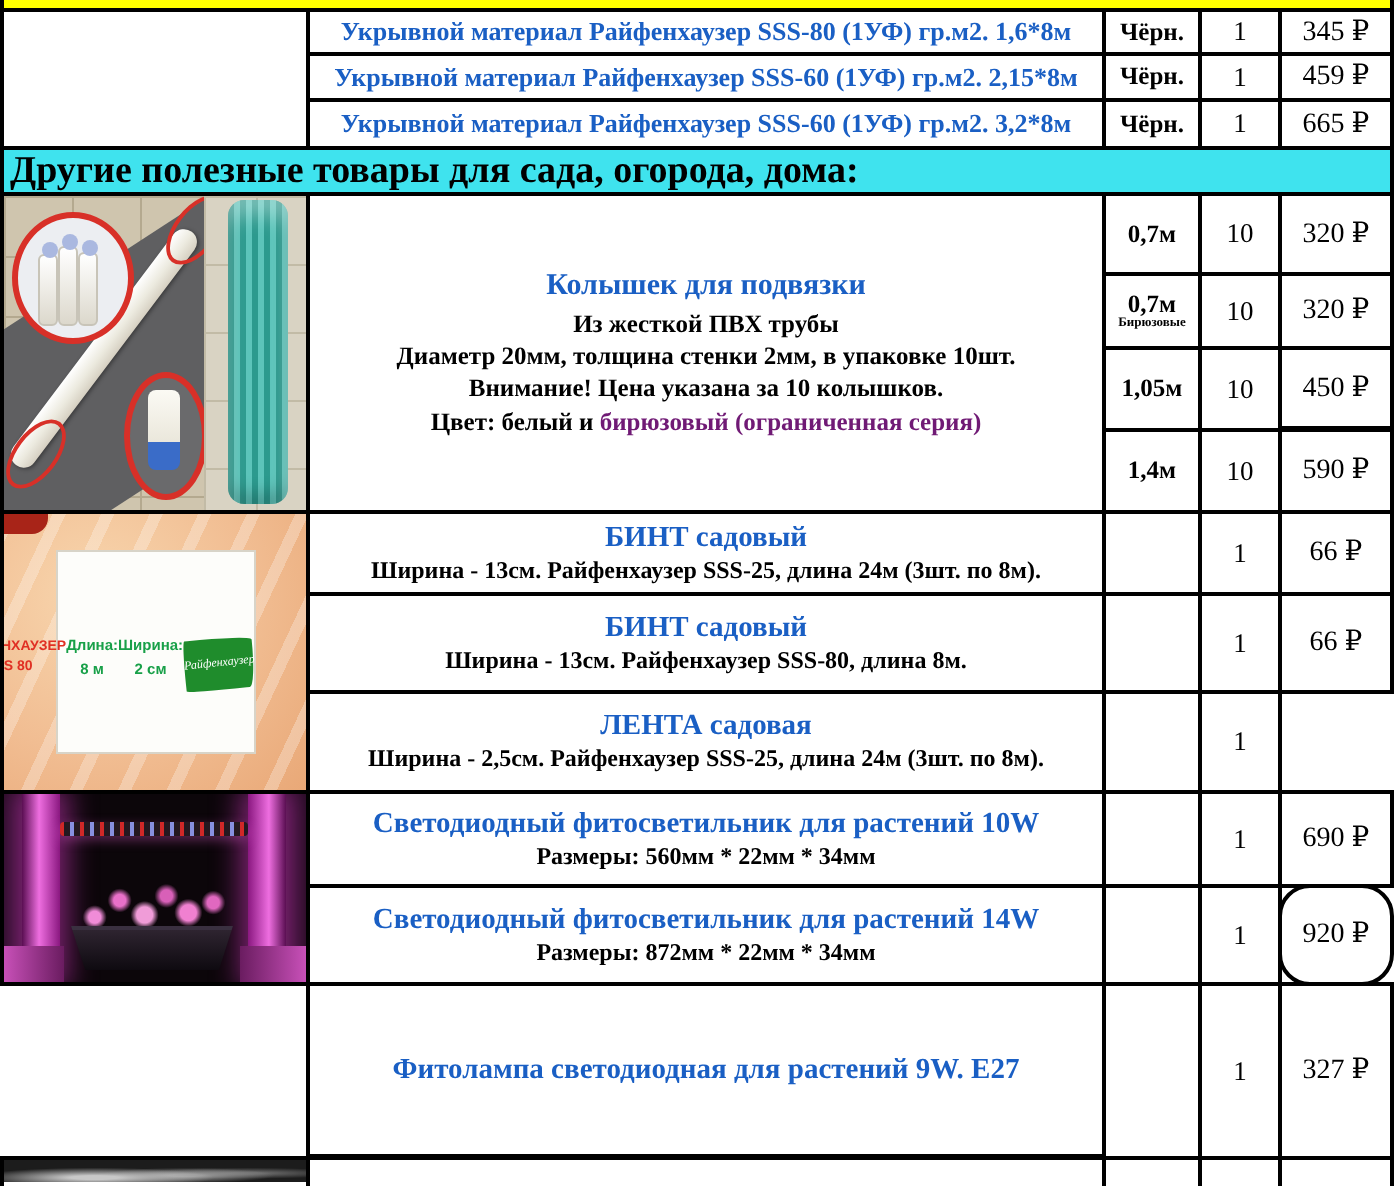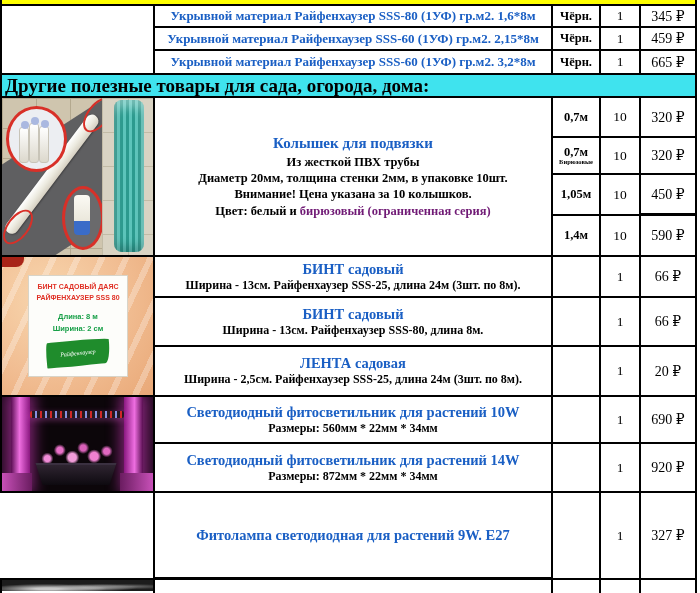--- a/index.html
+++ b/index.html
@@ -53,22 +53,22 @@
   .kp-teal{left:12px;top:2px;width:30px;height:152px;border-radius:8px;
     background:repeating-linear-gradient(90deg,#2c9a8e 0 3px,#5cc4ba 3px 6px);
     box-shadow:inset 0 8px 10px rgba(255,255,255,.35), inset 0 -6px 8px rgba(0,0,0,.2);}
   
   .bint-bg{left:0;top:0;width:151px;height:138px;
     background:radial-gradient(circle at 30% 30%,#f8d6ae,#f1bd92 55%,#e9a877);}
   .bint-fold{left:0;top:0;width:151px;height:138px;
     background:repeating-linear-gradient(115deg,rgba(255,255,255,.28) 0 6px,rgba(0,0,0,0) 6px 22px);}
   .bint-red{left:0;top:0;width:22px;height:10px;background:#a82418;border-radius:0 0 8px 0;}
   .bint-label{left:26px;top:18px;width:100px;height:102px;background:#fdfdfa;border:1px solid #d8d4c8;
-    display:flex;flex-direction:column;align-items:center;padding-top:6px;box-sizing:border-box;
-    font-family:"Liberation Sans",sans-serif;}
+    display:flex;flex-direction:row;align-items:center;padding-top:6px;box-sizing:border-box;
+    font-family:"Liberation Sans",sans-serif;justify-content:flex-end;}
   .bint-l1{color:#e03024;font-weight:bold;font-size:7px;line-height:1.5;}
   .bint-g{color:#18a048;font-weight:bold;font-size:7.5px;line-height:1.6;}
   .bint-leaf{position:relative;margin-top:5px;width:64px;height:26px;background:#1f8c2c;
     border-radius:4% 96% 10% 90%/90% 10% 96% 4%;transform:rotate(-6deg);
     display:flex;align-items:center;justify-content:center;}
   .bint-leaftxt{color:#fff;font-style:italic;font-size:6px;font-family:"Liberation Serif",serif;}
   
   .fito-bg{left:0;top:0;width:151px;height:94px;background:#0c060a;}
   .fito-edge-l{left:0;top:0;width:9px;height:94px;background:#1e0a1c;}
   .fito-edge-r{left:141px;top:0;width:10px;height:94px;background:#1e0a1c;}
@@ -282,23 +282,20 @@
     </div>
 
   <div class="cell col-desc vcol" style="top:345px;height:52px;">
     <div class="ptitle">ЛЕНТА садовая</div>
     <div class="psub">Ширина - 2,5см. Райфенхаузер SSS-25, длина 24м (3шт. по 8м).</div>
     </div>
   <div class="cell col-size" style="top:345px;height:52px;"></div>
   <div class="cell col-qty" style="top:345px;height:52px;">
     <span class="qty-txt">1</span>
     </div>
-  <div class="cell col-price" style="top:345px;height:52px;">
-    <span class="price-txt">20 ₽</span>
-    </div>
 
   <div class="cell col-img photo" style="top:395px;height:98px;">
     <div class="abs fito-bg"></div>
     <div class="abs fito-edge-l"></div>
     <div class="abs fito-edge-r"></div>
     <div class="abs fito-glow-l"></div>
     <div class="abs fito-glow-r"></div>
     <div class="abs fito-bar"></div>
     <div class="abs fito-plants"></div>
     <div class="abs fito-planter"></div>
@@ -319,21 +316,21 @@
     </div>
 
   <div class="cell col-desc vcol" style="top:442px;height:51px;">
     <div class="ptitle">Светодиодный фитосветильник для растений 14W</div>
     <div class="psub">Размеры: 872мм * 22мм * 34мм</div>
     </div>
   <div class="cell col-size" style="top:442px;height:51px;"></div>
   <div class="cell col-qty" style="top:442px;height:51px;">
     <span class="qty-txt">1</span>
     </div>
-  <div class="cell col-price" style="top:442px;height:51px;">
+  <div class="cell col-price" style="top:442px;height:51px;border-radius:16px;">
     <span class="price-txt">920 ₽</span>
     </div>
 
 
   <div class="cell col-desc vcol" style="top:491px;height:88px;">
     <div class="ptitle">Фитолампа светодиодная для растений 9W. Е27</div>
     </div>
   <div class="cell col-size" style="top:491px;height:89px;"></div>
   <div class="cell col-qty" style="top:491px;height:89px;">
     <span class="qty-txt">1</span>

